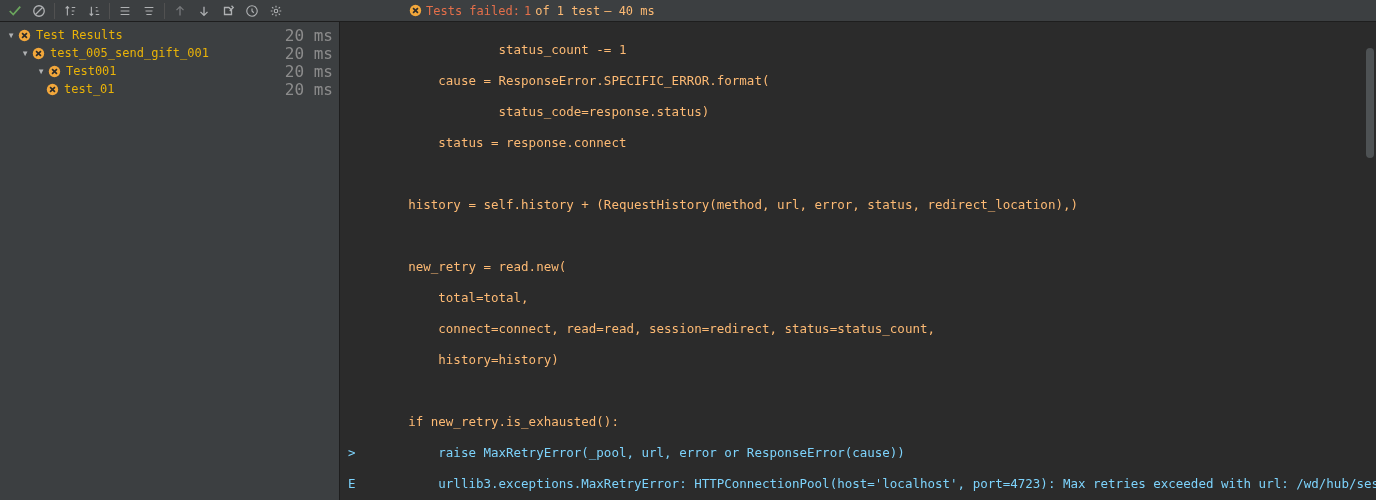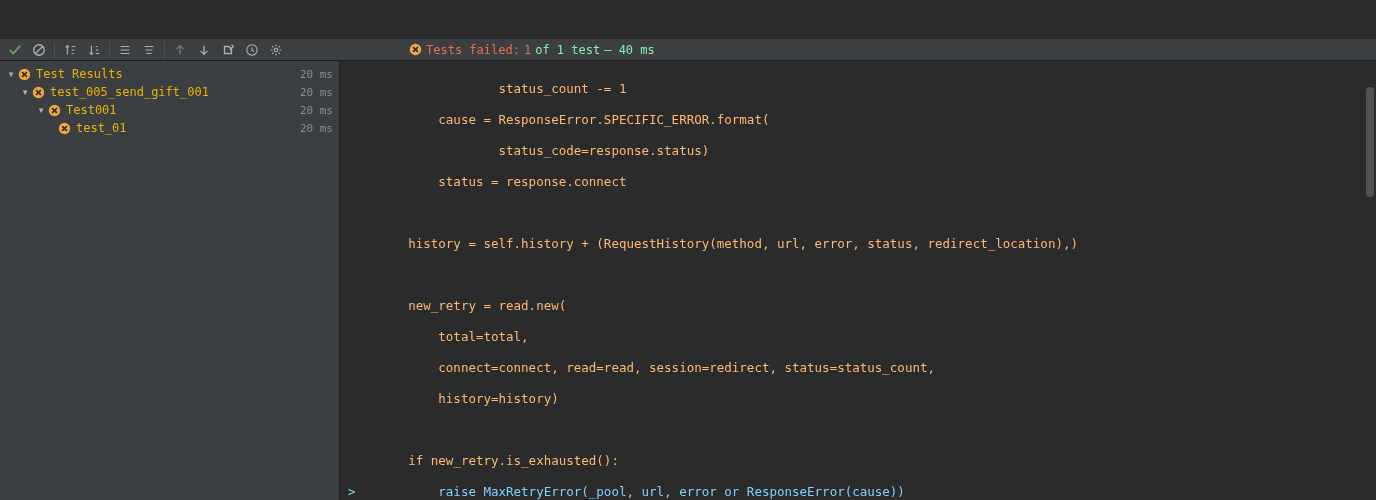--- a/index.html
+++ b/index.html
@@ -15,21 +15,20 @@
   flex-direction: column;
 }
 .toolbar {
   height: 22px;
   background: #3c3f41;
   border-bottom: 1px solid #1e1e1e;
   display: flex;
   align-items: center;
   padding: 0 4px;
   gap: 2px;
-  margin-top: 39px;
 }
 .tool-btn {
   width: 22px;
   height: 20px;
   display: flex;
   align-items: center;
   justify-content: center;
   color: #afb1b3;
   cursor: pointer;
 }
@@ -45,21 +44,21 @@
   display: flex;
   align-items: center;
   gap: 4px;
 }
 .status-icon-wrap {
   display:inline-flex;
   align-items:center;
 }
 .status-fail { color: #e56f4a; }
 .status-count { color: #e56f4a; }
-.status-gray { color: #86efac; }
+.status-gray { color: #fdba74; }
 .main {
   flex: 1;
   display: flex;
   overflow: hidden;
 }
 .tree-panel {
   width: 340px;
   background: #3c3f41;
   border-right: 1px solid #1e1e1e;
   overflow-y: auto;
@@ -68,21 +67,21 @@
 .tree-row {
   display: flex;
   align-items: center;
   height: 18px;
   padding-right: 6px;
   cursor: pointer;
 }
 .tree-row .duration {
   margin-left: auto;
   color: #8c8c8c;
-  font-size: 11px;
+  font-size: 16px;
 }
 .tree-arrow {
   width: 10px;
   height: 10px;
   margin-right: 2px;
   display: flex;
   align-items: center;
   justify-content: center;
   color: #afb1b3;
 }
@@ -90,21 +89,21 @@
   width: 14px;
   height: 14px;
   margin-right: 4px;
   display: inline-flex;
   align-items: center;
 }
 .tree-label { color: #eab308; }
 .indent-0 { padding-left: 6px; }
 .indent-1 { padding-left: 20px; }
 .indent-2 { padding-left: 36px; }
-.indent-3 { padding-left: 58px; }
+.indent-3 { padding-left: 46px; }
 .output-panel {
   flex: 1;
   background: #2b2b2b;
   overflow: auto;
   padding: 4px 0 4px 8px;
   font-family: "Menlo","Consolas",monospace;
   font-size: 12.5px;
   line-height: 15.5px;
   white-space: pre;
   color: #a9b7c6;

